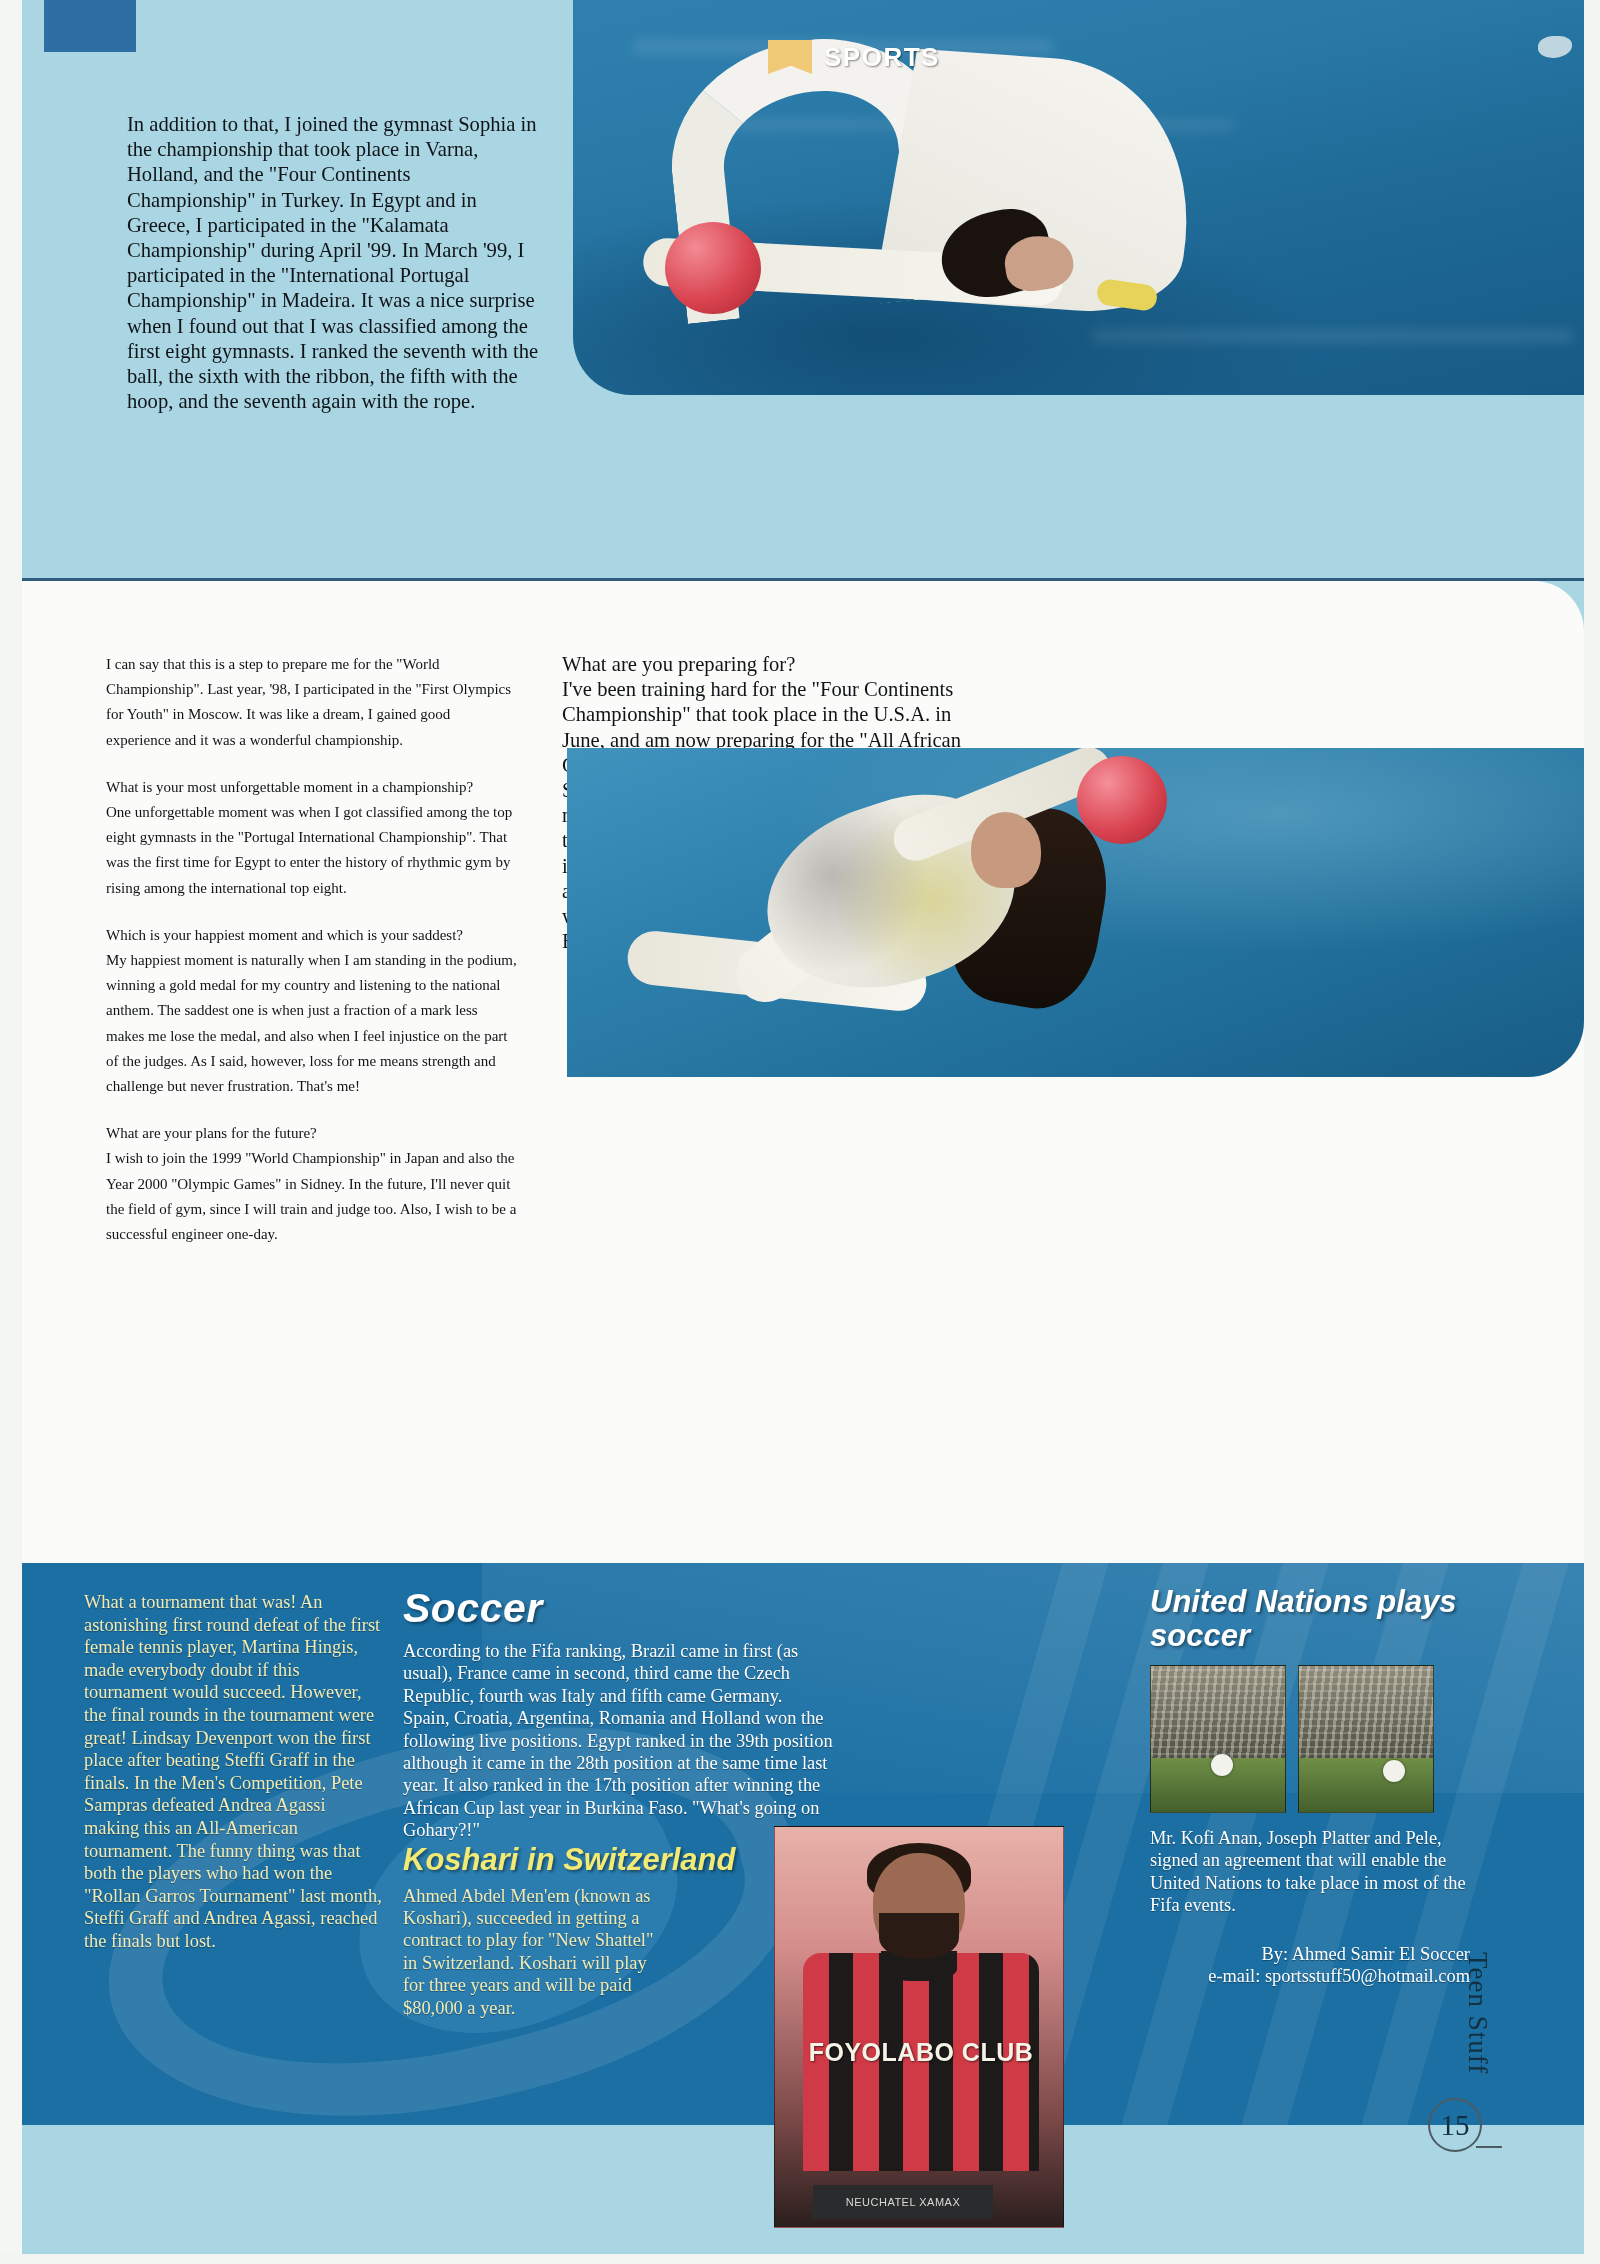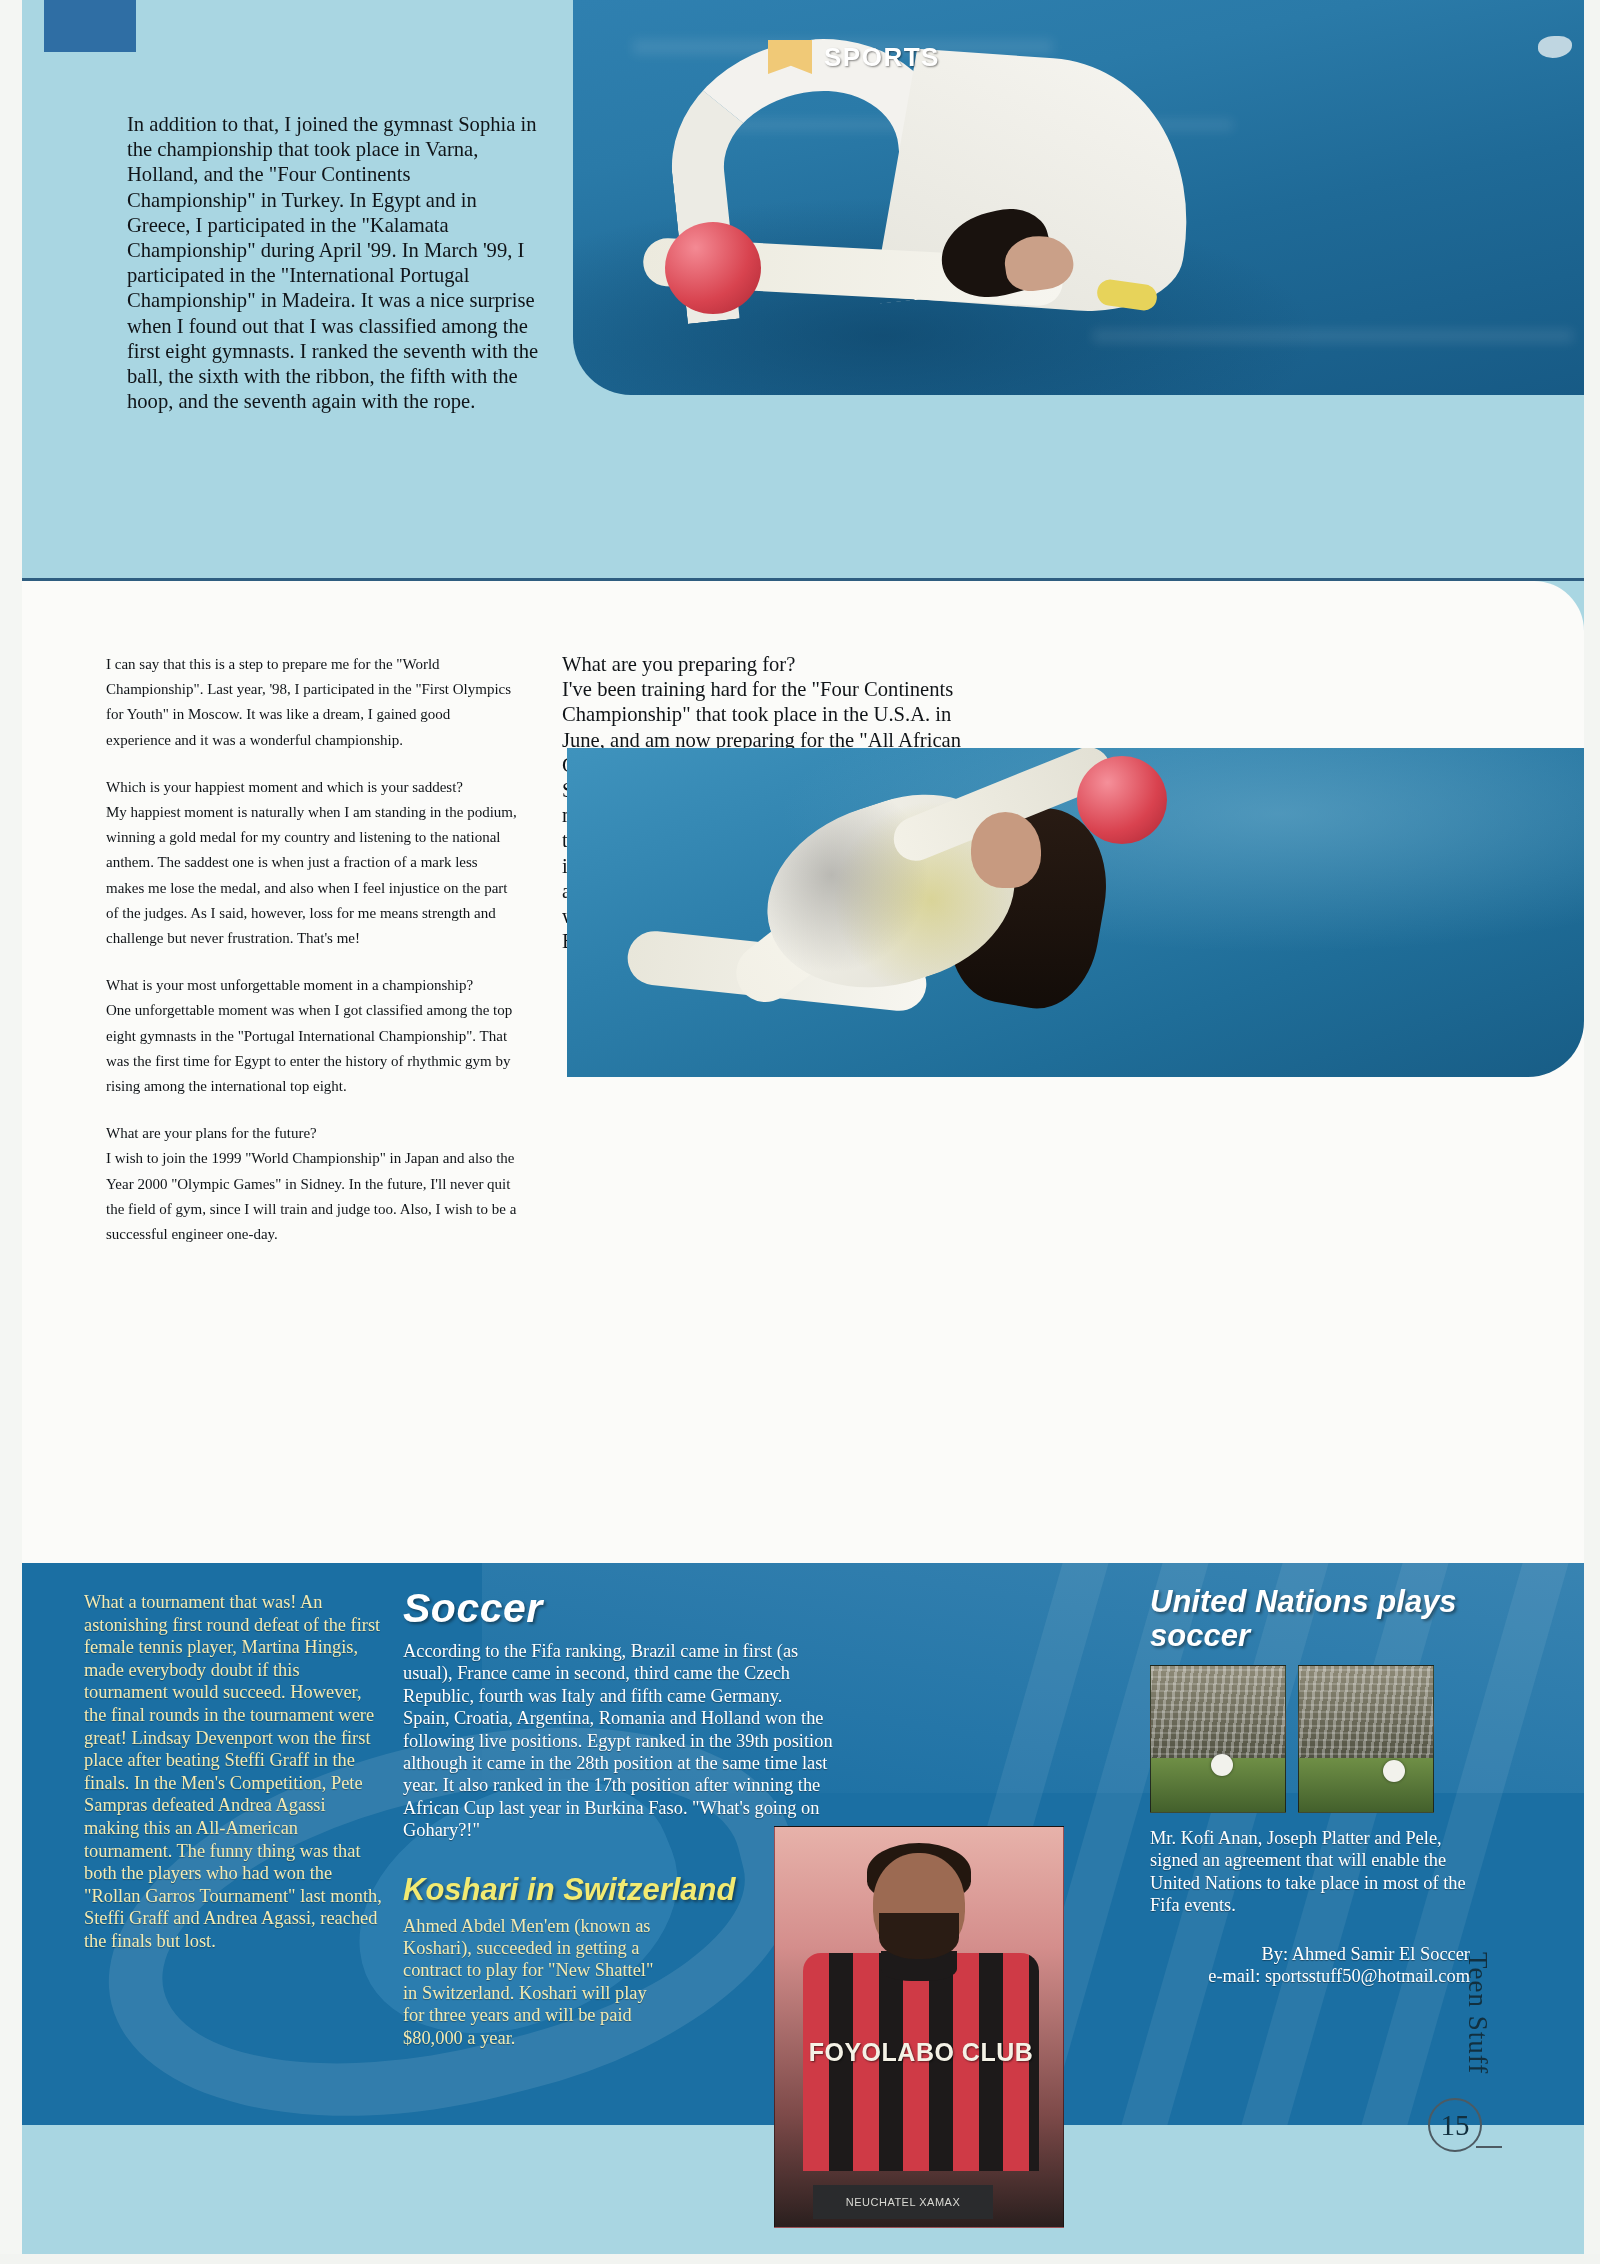--- a/index.html
+++ b/index.html
@@ -261,21 +261,21 @@
     color: #ffffff; letter-spacing: .5px; margin-bottom: 8px;
     text-shadow: 2px 2px 3px rgba(0,0,0,.40);
   }
   .soccer-body {
     color: #ffffff; font-size: 18.4px; line-height: 22.4px;
     text-shadow: 0 1px 1px rgba(0,0,0,.40);
   }
   .hd-koshari {
     font-family: "Liberation Sans", sans-serif;
     font-weight: 700; font-style: italic; font-size: 31px;
-    color: #f2ea72; line-height: 35px; margin-top: 30px; margin-bottom: 8px;
+    color: #f2ea72; line-height: 35px; margin-bottom: 8px;
     text-shadow: 2px 2px 3px rgba(0,0,0,.40);
   }
   .koshari-body {
     color: #f3ebb3; font-size: 18.4px; line-height: 22.4px; width: 256px;
     text-shadow: 0 1px 1px rgba(0,0,0,.35);
   }
   .hd-un {
     font-family: "Liberation Sans", sans-serif;
     font-weight: 700; font-style: italic; font-size: 31px;
     color: #ffffff; line-height: 34px; margin-bottom: 12px;
@@ -416,24 +416,24 @@
 
     <div class="intro-text">In addition to that, I joined the gymnast Sophia in the championship that took place in Varna, Holland, and the "Four Continents Championship" in Turkey.  In Egypt and in Greece, I participated in the "Kalamata Championship" during April '99.  In March '99, I participated in the "International Portugal Championship" in Madeira.  It was a nice surprise when I found out that I was classified among the first eight gymnasts.  I ranked the seventh with the ball, the sixth with the ribbon, the fifth with the hoop, and the seventh again with the rope.</div>
   </div>
 
   <div class="band-rule"></div>
 
   <div class="white-band">
 
     <div class="col-left">
       <div class="para">I can say that this is a step to prepare me for the "World Championship".  Last year, '98, I participated in the "First Olympics for Youth" in Moscow.  It was like a dream, I gained good experience and it was a wonderful championship.</div>
+      <div class="para" style="white-space:pre-line">What is your most unforgettable moment in a championship?
+One unforgettable moment was when I got classified among the top eight gymnasts in the "Portugal International Championship".  That was the first time for Egypt to enter the history of rhythmic gym by rising among the international top eight.</div>
       <div class="para" style="white-space:pre-line">Which is your happiest moment and which is your saddest?
 My happiest moment is naturally when I am standing in the podium, winning a gold medal for my country and listening to the national anthem.  The saddest one is when just a fraction of a mark less makes me lose the medal, and also when I feel injustice on the part of the  judges.  As I said, however, loss for me means strength and challenge but never frustration.  That's me!</div>
-      <div class="para" style="white-space:pre-line">What is your most unforgettable moment in a championship?
-One unforgettable moment was when I got classified among the top eight gymnasts in the "Portugal International Championship".  That was the first time for Egypt to enter the history of rhythmic gym by rising among the international top eight.</div>
       <div class="para" style="white-space:pre-line">What are your plans for the future?
 I wish to join the 1999 "World Championship" in Japan and also the Year 2000 "Olympic Games" in Sidney.  In the future, I'll never quit the field of gym, since I will train and judge too.  Also, I wish to be a successful engineer one-day.</div>
     </div>
 
     <div class="col-right">
       <div class="para" style="white-space:pre-line">What are you preparing for?
 I've been training hard for the "Four Continents Championship" that took place in the U.S.A. in June, and am now preparing for the "All African Games" taking place in South Africa during September 99.  I wish I could get all the six gold medals in the "African Championship" to increase the number of medals that Egypt has won and so increase its chances in winning the African Cup in all the participating sports.  The winning country will be the 1999 African Champion. Good luck to Egypt!</div>
       <div class="byline-amr">Amr M. Fakhry, 18</div>
     </div>
   </div>

